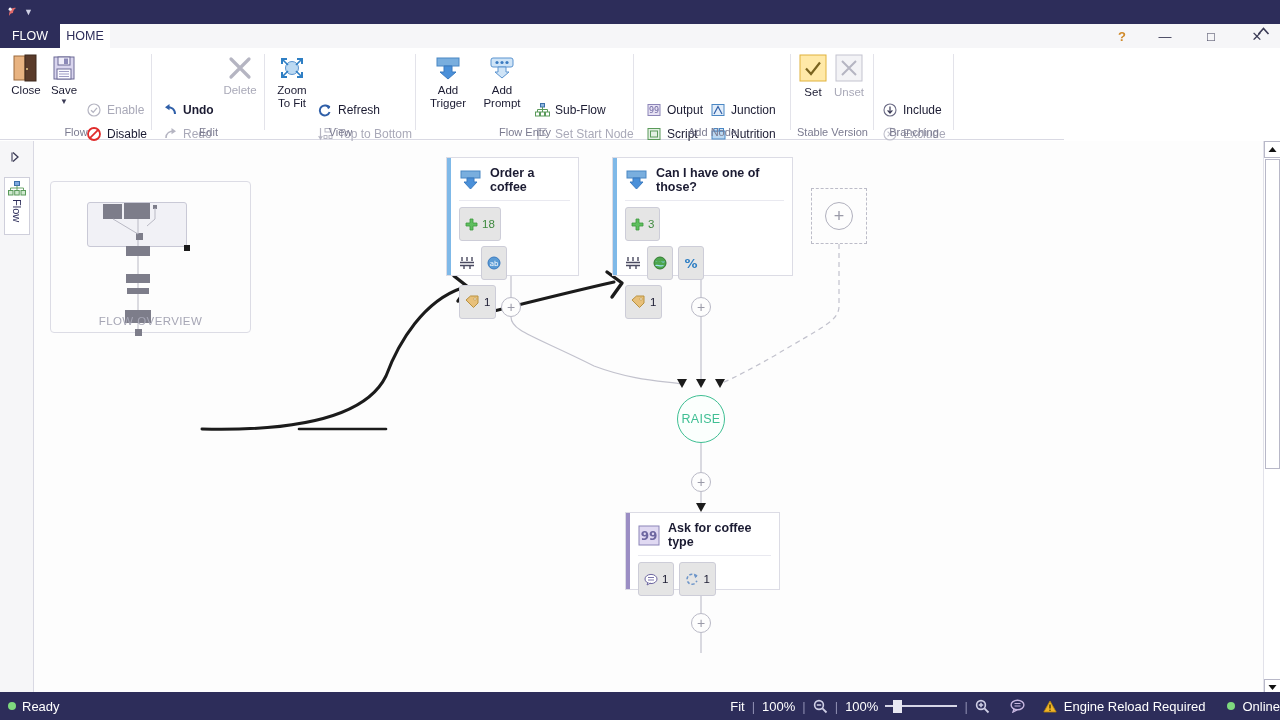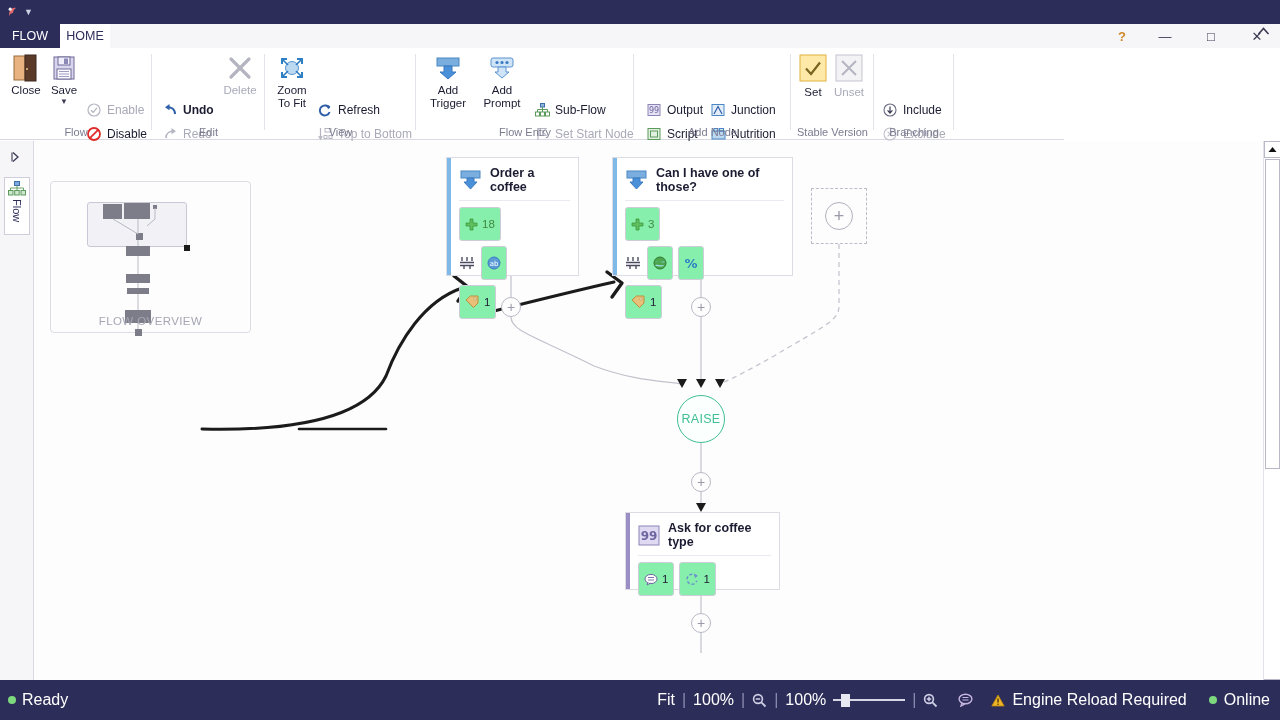--- a/index.html
+++ b/index.html
@@ -137,21 +137,21 @@
   .node .accent{ position:absolute; left:0; top:0; bottom:0; width:4px; }
   .node .ntitle{
     display:flex; align-items:center; gap:8px;
     padding:8px 8px 6px 12px; font-weight:bold; font-size:12.5px; color:#1b1b32;
   }
   .node .ndiv{ height:1px; background:#e9e9f0; margin:0 8px 0 12px; }
   .node .nbadges{ padding:6px 8px 8px 12px; display:flex; flex-direction:column; gap:5px; }
   .brow{ display:flex; gap:5px; align-items:center; }
   .badge{
     display:inline-flex; align-items:center; gap:4px;
-    border:1px solid #cdcdd8; background:#86efac; border-radius:3px;
+    border:1px solid #cdcdd8; background:#e5e5e5; border-radius:3px;
     height:19px; padding:16px 5px; font-size:11.5px;
   }
   .badge.plain{ border:none; background:transparent; padding:0; }
 
   .raise{
     position:absolute; width:48px; height:48px; border-radius:50%;
     border:1.6px solid #3fbf93; background:#fbfffd;
     display:flex;align-items:center;justify-content:center;
     color:#3fbf93; font-size:12.5px; letter-spacing:.3px;
   }
@@ -170,27 +170,27 @@
     width:28px;height:28px;border-radius:50%;border:1.4px solid #b0b0bd;
     display:flex;align-items:center;justify-content:center;color:#9a9aa8;font-size:18px;
   }
   .handwrite{
     position:absolute; color:#1b1b1b; font-size:21px;
     font-family:"DejaVu Sans", sans-serif; line-height:1.18;
   }
 
   
   .status{
-    position:absolute; left:0; bottom:0; width:1280px; height:40px;
-    background:#2d2d5a; color:#ffffff; font-size:16px;
+    position:absolute; left:0; bottom:0; width:1280px; height:28px;
+    background:#2d2d5a; color:#ffffff; font-size:13px;
     display:flex; align-items:center;justify-content:space-between;
   }
   .st-left{ display:flex;align-items:center; gap:6px; padding-left:8px; }
   .dot{ width:8px;height:8px;border-radius:50%; display:inline-block; }
-  .st-right{ margin-left:auto; display:flex;align-items:center;gap:7px; padding-right:10px; }
+  .st-right{ margin-left:auto; display:flex;align-items:center;gap:7px; }
   .st-sep{ color:#8c8cb0; }
   .zoomslider{ position:relative; width:72px; height:10px; display:flex;align-items:center; }
   .zs-track{ position:absolute; left:0; right:0; height:2px; background:#d6d6e6; }
   .zs-thumb{ position:absolute; left:8px; width:9px; height:13px; background:#e8e8f2; }
 </style>
 </head>
 <body>
 
 <div class="titlebar">
   <div class="title-left">

